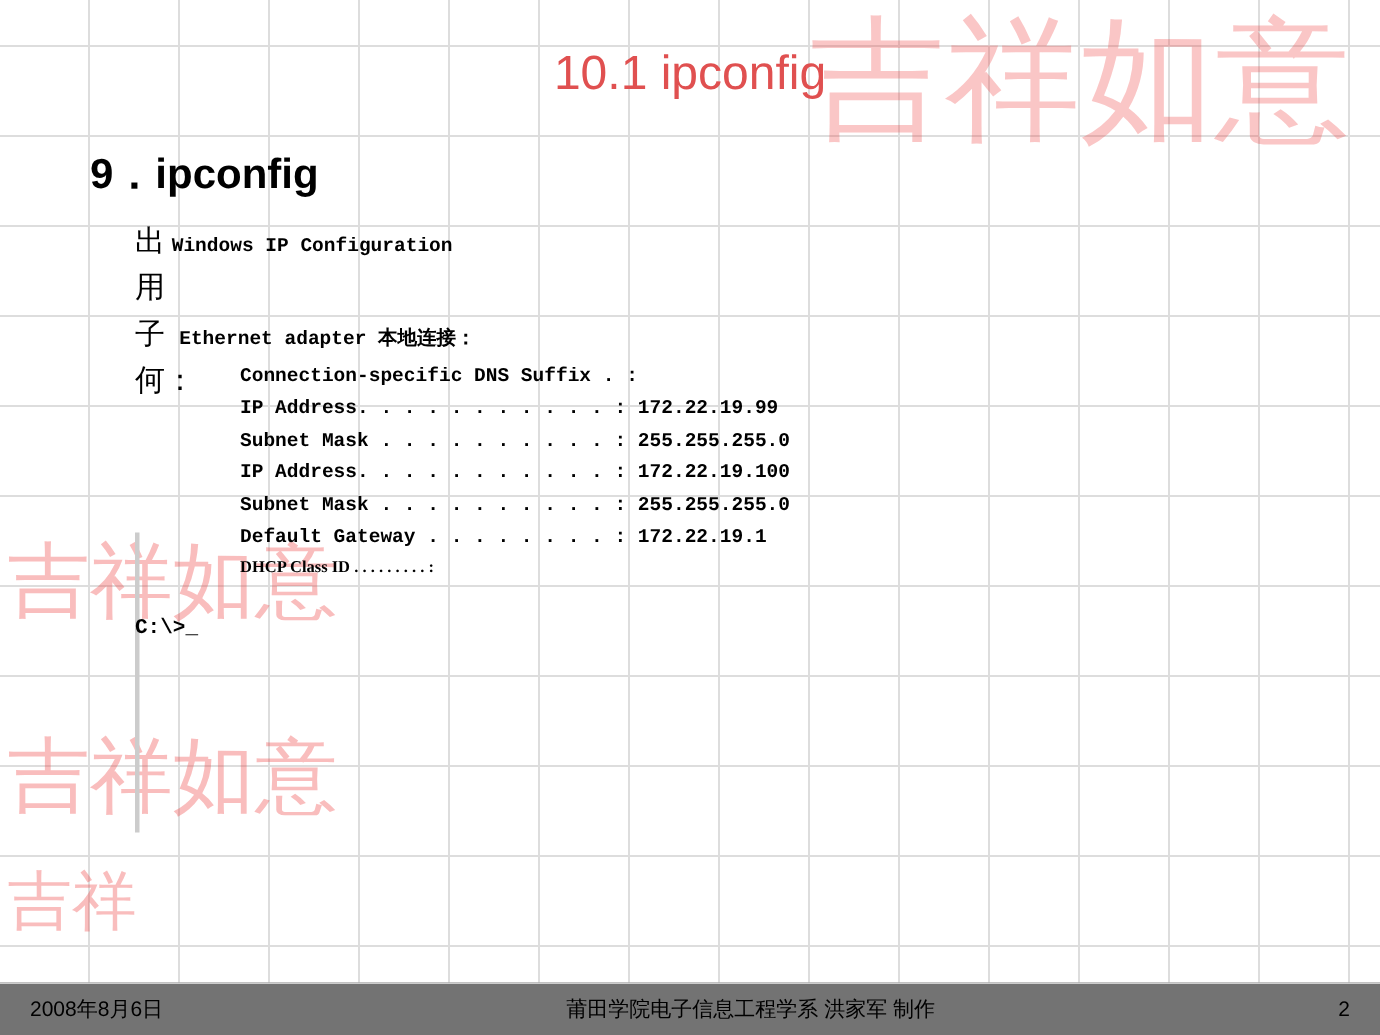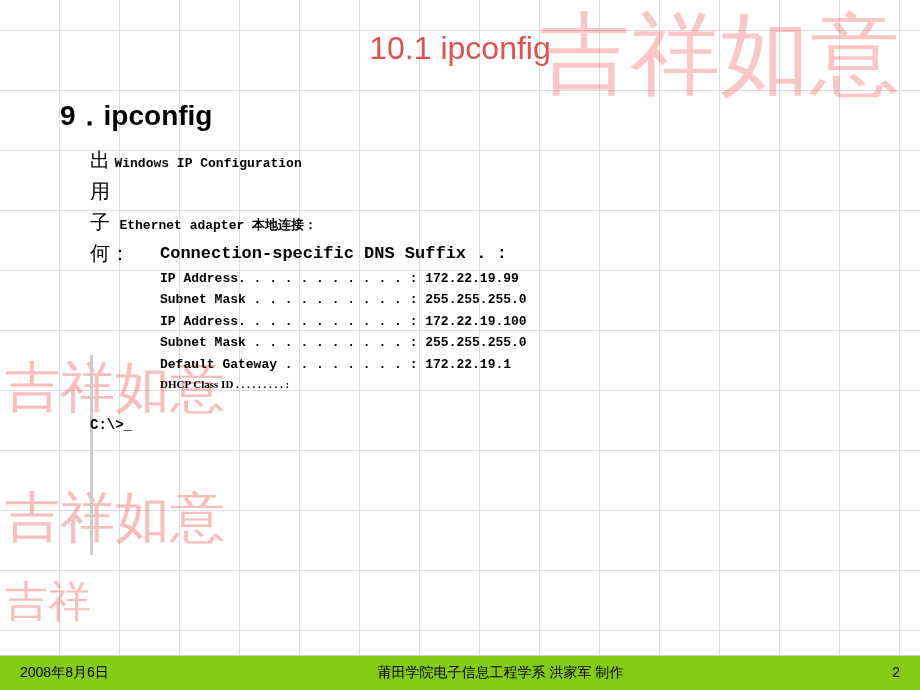--- a/index.html
+++ b/index.html
@@ -62,21 +62,21 @@
       bottom: 0;
       left: 0;
       right: 0;
       display: flex;
       justify-content: space-between;
       align-items: flex-start;
       padding: 8px 20px;
       font-size: 14px;
       color: #000;
       border-top: 1px solid #ccc;
-      background: #84cc16;
+      background: #737373;
       z-index: 2;
     }
 
     
     .watermark {
       position: absolute;
       z-index: 0;
       opacity: 0.35;
       font-size: 52px;
       color: #ef4444;
@@ -152,21 +152,21 @@
   </div>
 
   <div style="margin-left:30px; margin-top:4px;">
     <span style="font-size:20px; color:#000; font-family:Arial, sans-serif;">子</span>
     <span style="font-family:'Courier New',Courier,monospace; font-size:13px; font-weight:bold; margin-left:5px;">Ethernet adapter 本地连接：</span>
   </div>
 
   <div style="margin-top:4px; margin-left:30px; position:relative;">
     <span style="font-size:20px; color:#000; position:absolute; left:0; top:0;">何：</span>
     <div style="margin-left:70px;">
-      <div style="font-family:'Courier New',Courier,monospace; font-size:17px; font-weight:bold; line-height:1.65;">Connection-specific DNS Suffix  . :</div>
+      <div style="font-family:'Courier New',Courier,monospace; font-size:13px; font-weight:bold; line-height:1.65;">Connection-specific DNS Suffix  . :</div>
       <div style="font-family:'Courier New',Courier,monospace; font-size:13px; font-weight:bold; line-height:1.65;">IP Address. . . . . . . . . . . : 172.22.19.99</div>
       <div style="font-family:'Courier New',Courier,monospace; font-size:13px; font-weight:bold; line-height:1.65;">Subnet Mask . . . . . . . . . . : 255.255.255.0</div>
       <div style="font-family:'Courier New',Courier,monospace; font-size:13px; font-weight:bold; line-height:1.65;">IP Address. . . . . . . . . . . : 172.22.19.100</div>
       <div style="font-family:'Courier New',Courier,monospace; font-size:13px; font-weight:bold; line-height:1.65;">Subnet Mask . . . . . . . . . . : 255.255.255.0</div>
       <div style="font-family:'Courier New',Courier,monospace; font-size:13px; font-weight:bold; line-height:1.65;">Default Gateway . . . . . . . . : 172.22.19.1</div>
       <div style="font-family:Liberation Serif, serif; font-size:11px; font-weight:bold; line-height:1.65;">DHCP Class ID . . . . . . . . . :</div>
     </div>
   </div>
 
   <div class="cmd-line" style="margin-top:24px;">C:\&gt;_</div>

